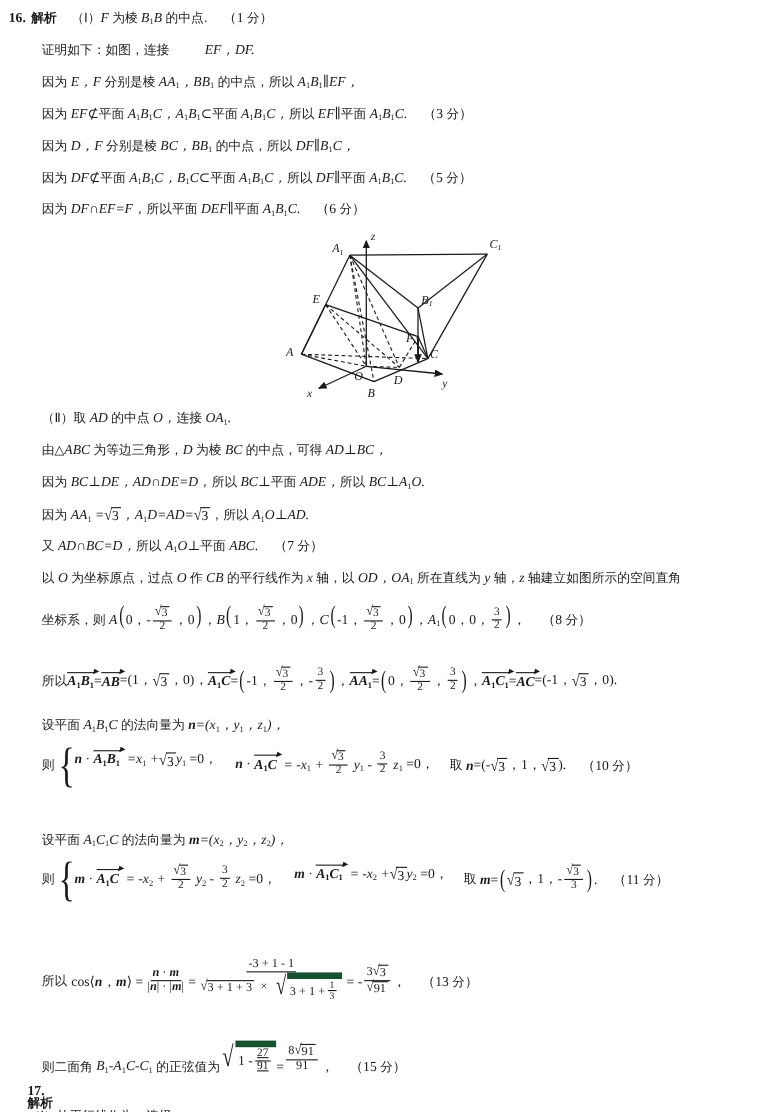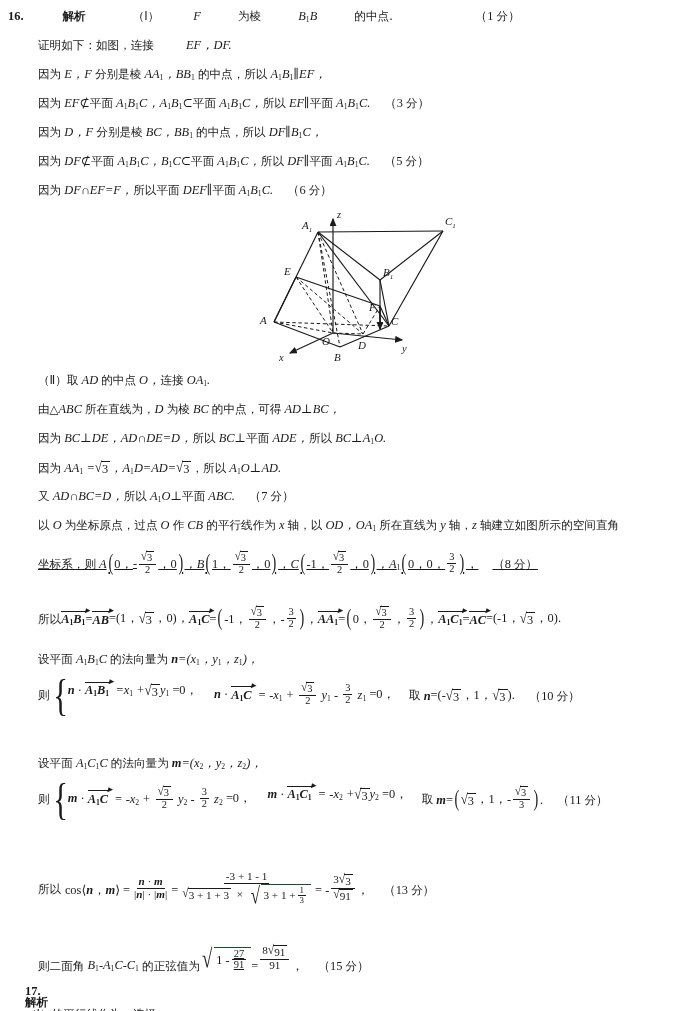--- a/index.html
+++ b/index.html
@@ -67,21 +67,21 @@
     line-height: 1;
     transform: scaleY(1.12);
     margin-right: -1px;
   }
   .rad .body {
     border-top: 1px solid #1a1a1a;
     padding: 1px 2px 0 1px;
   }
   .radbig { display: inline-flex; align-items: center; vertical-align: middle; }
   .radbig .sign { font-size: 2.1em; line-height: .7; transform: scaleX(.72); }
-  .radbig .body { border-top: 1px solid #14532d; padding: 2px 3px 0 2px; }
+  .radbig .body { border-top: 6px solid #14532d; padding: 2px 3px 0 2px; }
 
   
   .vec { display: inline-block; position: relative; padding-top: 1px; }
   .vec > .sym { display: inline-block; }
   .vec::after {
     content: "";
     position: absolute;
     left: 0; right: -1px; top: -1.5px;
     height: 5px;
     border-top: 1px solid #1a1a1a;
@@ -109,21 +109,21 @@
   .bigparen { font-size: 1.85em; line-height: 0.62; font-family: "Liberation Serif", serif; transform: scaleX(.62); display: inline-block; vertical-align: middle; position: relative; top: -0.04em; }
 
   
   #figure { position: absolute; left: 252px; top: 203px; width: 215px; height: 165px; }
 </style>
 </head>
 <body>
 
 <div class="page">
 
-  <div class="ln" style="left:8px; top:10px; width:677px;gap:34px;">
+  <div class="ln" style="left:8px; top:10px; width:677px;">
     <span class="bold num">16.</span>
     <span class="cn bold" style="margin-left:5px;">解析</span>
     <span class="cn" style="margin-left:13px;">（Ⅰ）</span>
     <span class="it">F&nbsp;</span>
     <span class="cn">为棱</span>
     <span class="it">&nbsp;B<sub>1</sub>B&nbsp;</span>
     <span class="cn">的中点.</span>
     <span class="leader"></span>
     <span class="score">（1&nbsp;<span class="cnchar">分</span>）</span>
   </div>
@@ -279,21 +279,21 @@
     <span class="it">&nbsp;AD&nbsp;</span>
     <span class="cn">的中点</span>
     <span class="it">&nbsp;O，</span>
     <span class="cn">连接</span>
     <span class="it">&nbsp;OA<sub>1</sub>.</span>
   </div>
 
   <div class="ln" style="left:38px; top:403px;">
     <span class="cn">由△</span>
     <span class="it">ABC&nbsp;</span>
-    <span class="cn">所在直线为，</span>
+    <span class="cn">为等边三角形，</span>
     <span class="it">D&nbsp;</span>
     <span class="cn">为棱</span>
     <span class="it">&nbsp;BC&nbsp;</span>
     <span class="cn">的中点，可得</span>
     <span class="it">&nbsp;AD</span>
     <span>⊥</span>
     <span class="it">BC，</span>
   </div>
 
   <div class="ln" style="left:38px; top:432px;">
@@ -357,21 +357,21 @@
     <span class="it">&nbsp;x&nbsp;</span>
     <span class="cn">轴，以</span>
     <span class="it">&nbsp;OD，OA<sub>1</sub>&nbsp;</span>
     <span class="cn">所在直线为</span>
     <span class="it">&nbsp;y&nbsp;</span>
     <span class="cn">轴，</span>
     <span class="it">z&nbsp;</span>
     <span class="cn">轴建立如图所示的空间直角</span>
   </div>
 
-  <div class="ln" style="left:38px; top:552px; width:647px; align-items:center;text-decoration:underline;">
+  <div class="ln" style="left:38px; top:552px; width:647px; ">
     <span class="cn">坐标系，则</span>
     <span class="it">&nbsp;A</span>
     <span class="bigparen">(</span>
     <span class="num">0，</span>
     <span>-<span class="frac">
           <span class="top"><span class="rad">
               <span class="sign">√</span>
               <span class="body num">3</span>
             </span></span>
           <span class="bot num">2</span>

